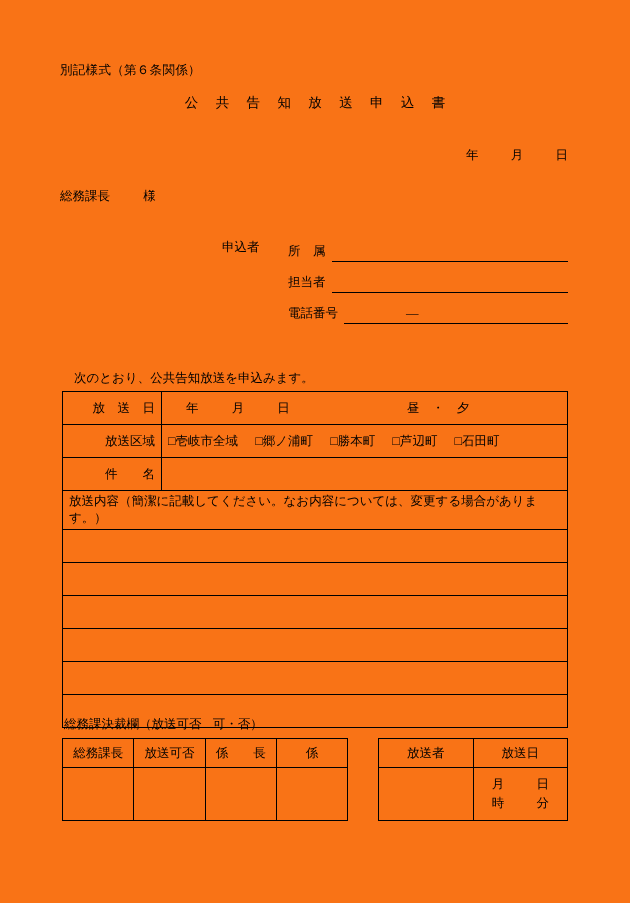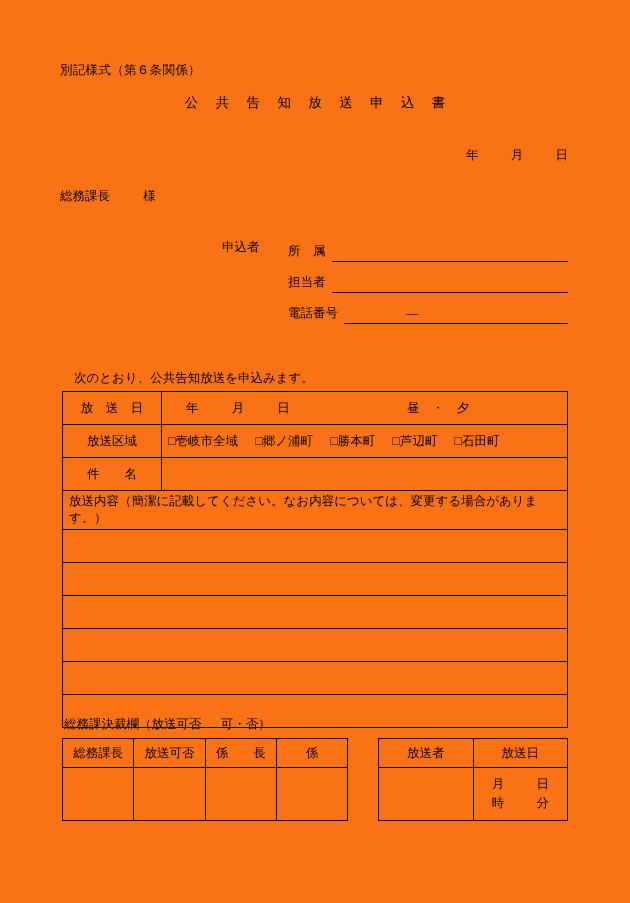--- a/index.html
+++ b/index.html
@@ -112,21 +112,21 @@
   }
   table.main-table td {
     border: 1px solid #000;
     height: 28px;
     font-size: 12.5px;
     padding: 2px 6px;
     vertical-align: middle;
   }
   td.lbl {
     width: 86px;
-    text-align: center;
+    text-align: right;
     white-space: nowrap;
   }
   .bcast-date-inner {
     display: flex;
     align-items: center;
   }
   .bcast-date-inner .ymd { letter-spacing: 0; }
   .bcast-date-inner .ymd span { display: inline-block; }
   .y { margin-left: 18px; }
   .m { margin-left: 30px; }
@@ -139,21 +139,21 @@
     font-size: 12.5px;
   }
   td.blank-row { height: 31px; }
 
   .kessai-label {
     position: absolute;
     left: 64px;
     top: 716px;
     font-size: 12.5px;
   }
-  .kessai-label .ka { display: inline-block; margin-left: 16px; }
+  .kessai-label .ka { display: inline-block; margin-left: 8px; }
 
   table.approval {
     position: absolute;
     left: 62px;
     top: 738px;
     width: 286px;
     border-collapse: collapse;
     table-layout: fixed;
   }
   table.approval td {

